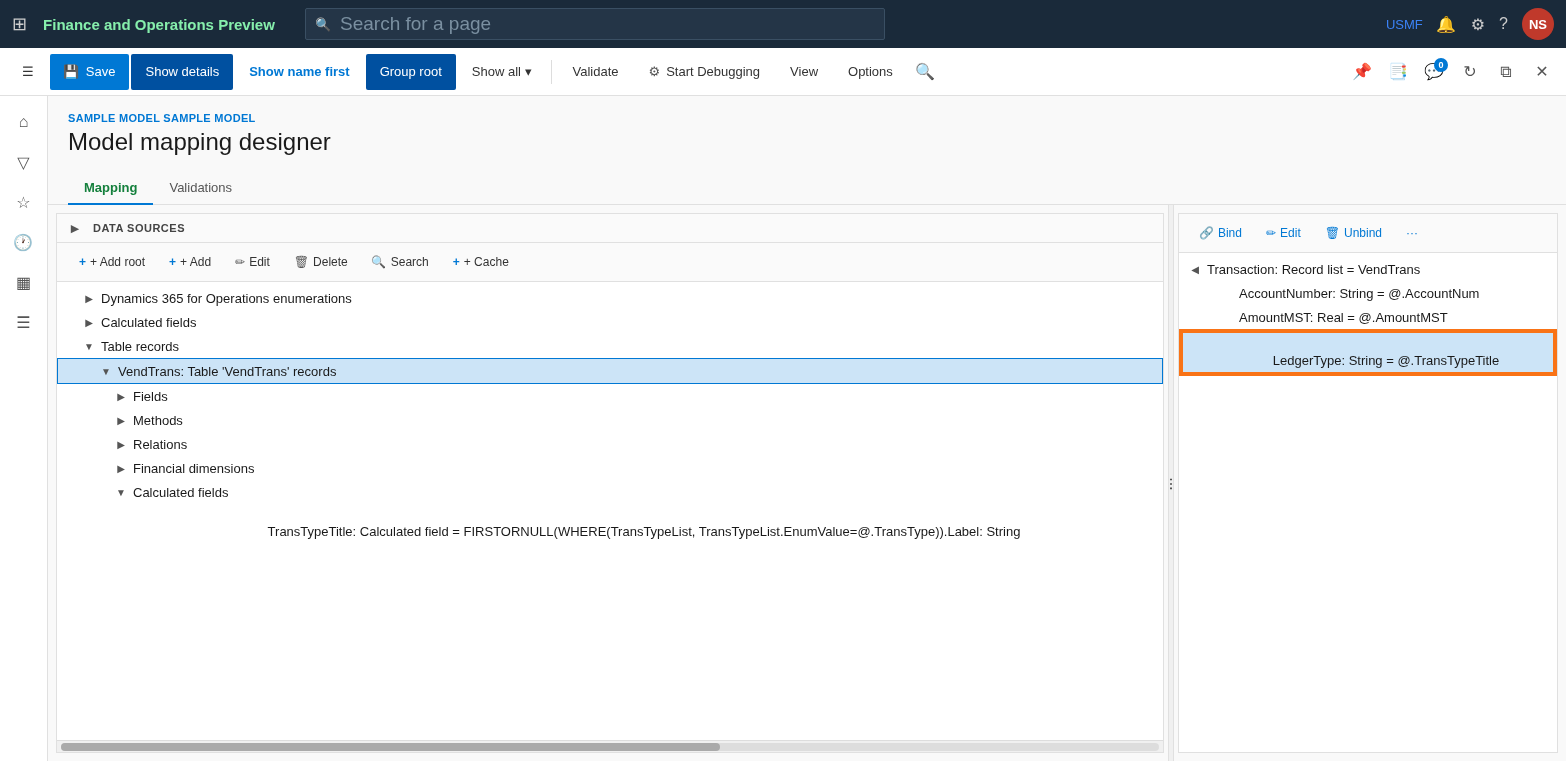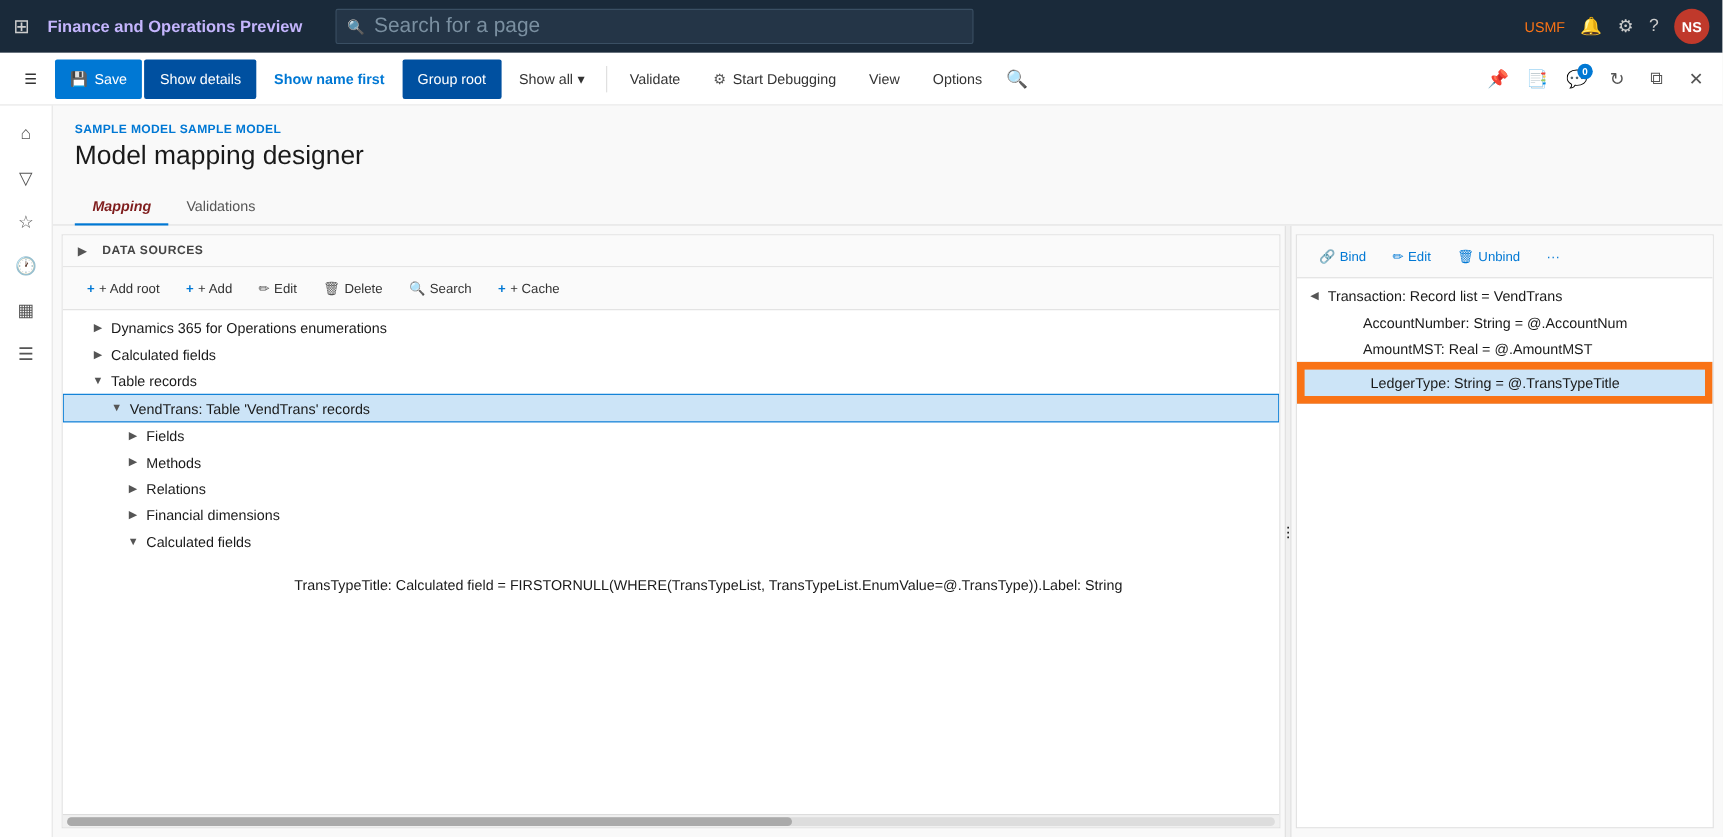--- a/index.html
+++ b/index.html
@@ -9,21 +9,21 @@
     .top-nav {
       background: #1a2a3a;
       height: 48px;
       display: flex;
       align-items: center;
       padding: 0 12px;
       gap: 10px;
       color: #fff;
     }
     .top-nav .app-grid-icon { color: #ccc; font-size: 18px; cursor: pointer; }
-    .top-nav .app-title { color: #c4b5fd; font-size: 15px; font-weight: 600; margin-left: 6px; white-space: nowrap; }
+    .top-nav .app-title { color: #86efac; font-size: 15px; font-weight: 600; margin-left: 6px; white-space: nowrap; }
     .search-bar {
       flex: 1;
       max-width: 580px;
       margin: 0 20px;
       background: #243547;
       border: 1px solid #3a4f63;
       border-radius: 2px;
       display: flex;
       align-items: center;
       padding: 0 10px;
@@ -40,21 +40,21 @@
       flex: 1;
     }
     .search-bar input::placeholder { color: #7a8fa0; }
     .top-nav-right {
       margin-left: auto;
       display: flex;
       align-items: center;
       gap: 14px;
       color: #ccc;
     }
-    .top-nav-right .user-id { color: #f97316; font-size: 13px; text-align: center; }
+    .top-nav-right .user-id { color: #3b82f6; font-size: 13px; text-align: center; }
     .top-nav-right .avatar {
       width: 32px; height: 32px; border-radius: 50%;
       background: #c0392b;
       display: flex; align-items: center; justify-content: center;
       color: #fff; font-weight: 700; font-size: 13px;
     }
 
     
     .toolbar {
       background: #fff;
@@ -154,24 +154,23 @@
     }
     .tab {
       padding: 8px 16px;
       cursor: pointer;
       font-size: 13px;
       color: #555;
       border-bottom: 2px solid transparent;
       margin-bottom: -1px;
     }
     .tab.active {
-      color: #7f1d1d;
+      color: #15803d;
       border-bottom: 2px solid #0078d4;
       font-weight: 600;
-      font-style: italic;
     }
 
     
     .panel-content {
       display: flex;
       flex: 1;
       overflow: hidden;
       padding: 0;
     }
     .data-sources-panel {
@@ -235,21 +234,21 @@
     .tree-item {
       display: flex;
       align-items: center;
       padding: 4px 8px;
       cursor: pointer;
       white-space: nowrap;
       font-size: 13px;
       color: #1a1a1a;
     }
     .tree-item.selected { background: #cce4f7; border: 1px solid #0078d4; }
-    .tree-item.selected-dm { background: #cce4f7; border: 7px solid #f97316; }
+    .tree-item.selected-dm { background: #cce4f7; border: 4px solid #f97316; flex-direction: column; }
     .tree-item .expand-icon {
       width: 16px; height: 16px;
       display: flex; align-items: center; justify-content: center;
       font-size: 10px; color: #555; flex-shrink: 0;
     }
     .tree-item .item-label { padding-left: 4px; }
     .indent-1 { padding-left: 24px; }
     .indent-2 { padding-left: 40px; }
     .indent-3 { padding-left: 56px; }
     .indent-4 { padding-left: 72px; flex-direction: column; }

